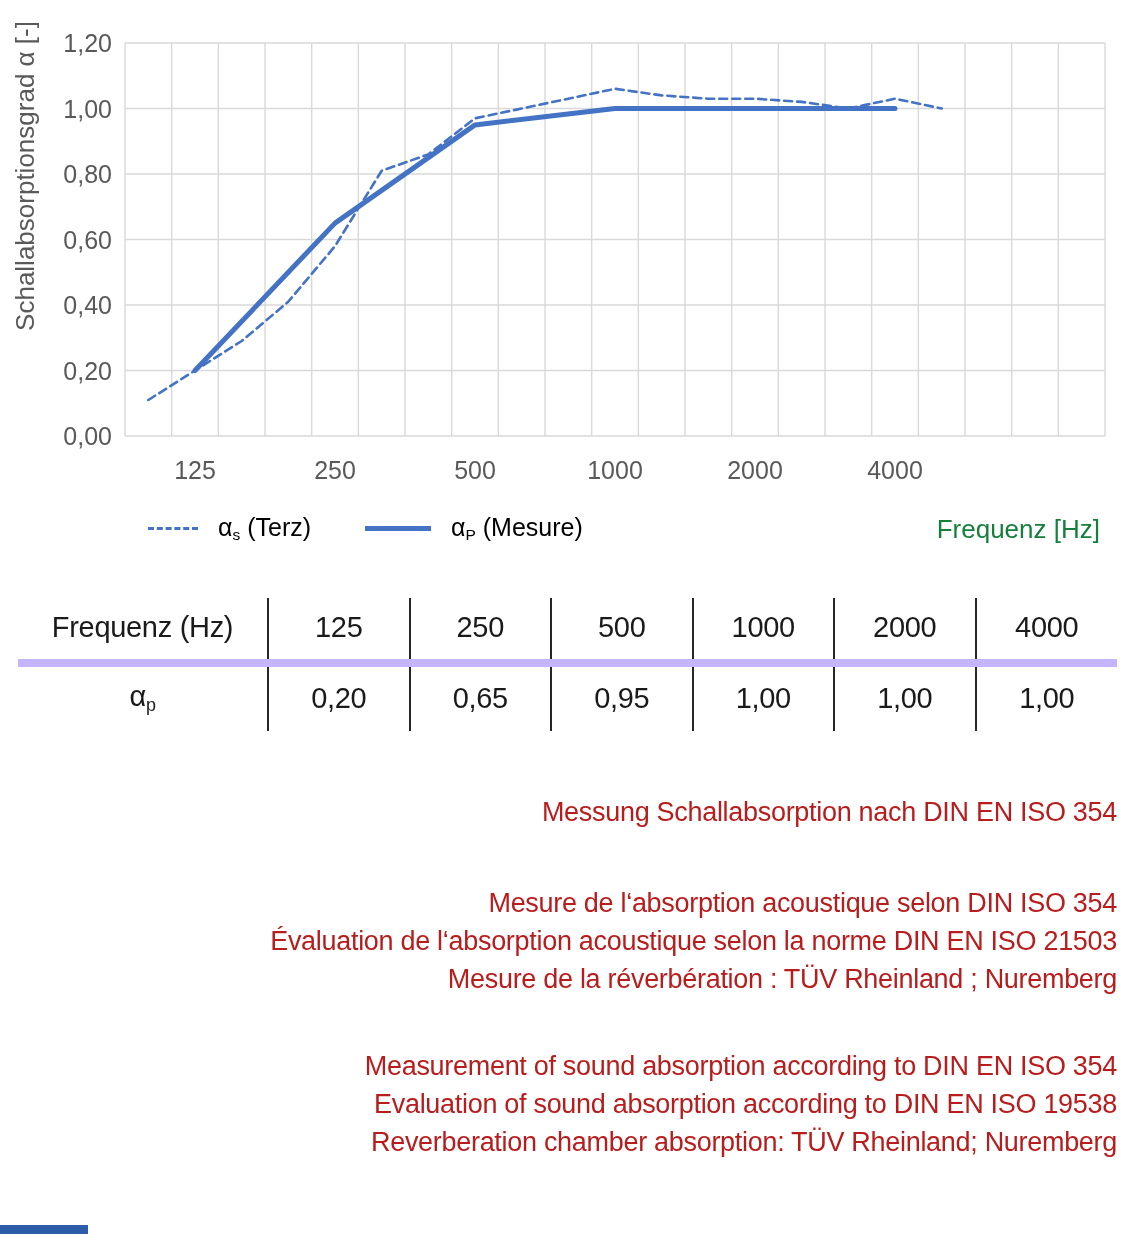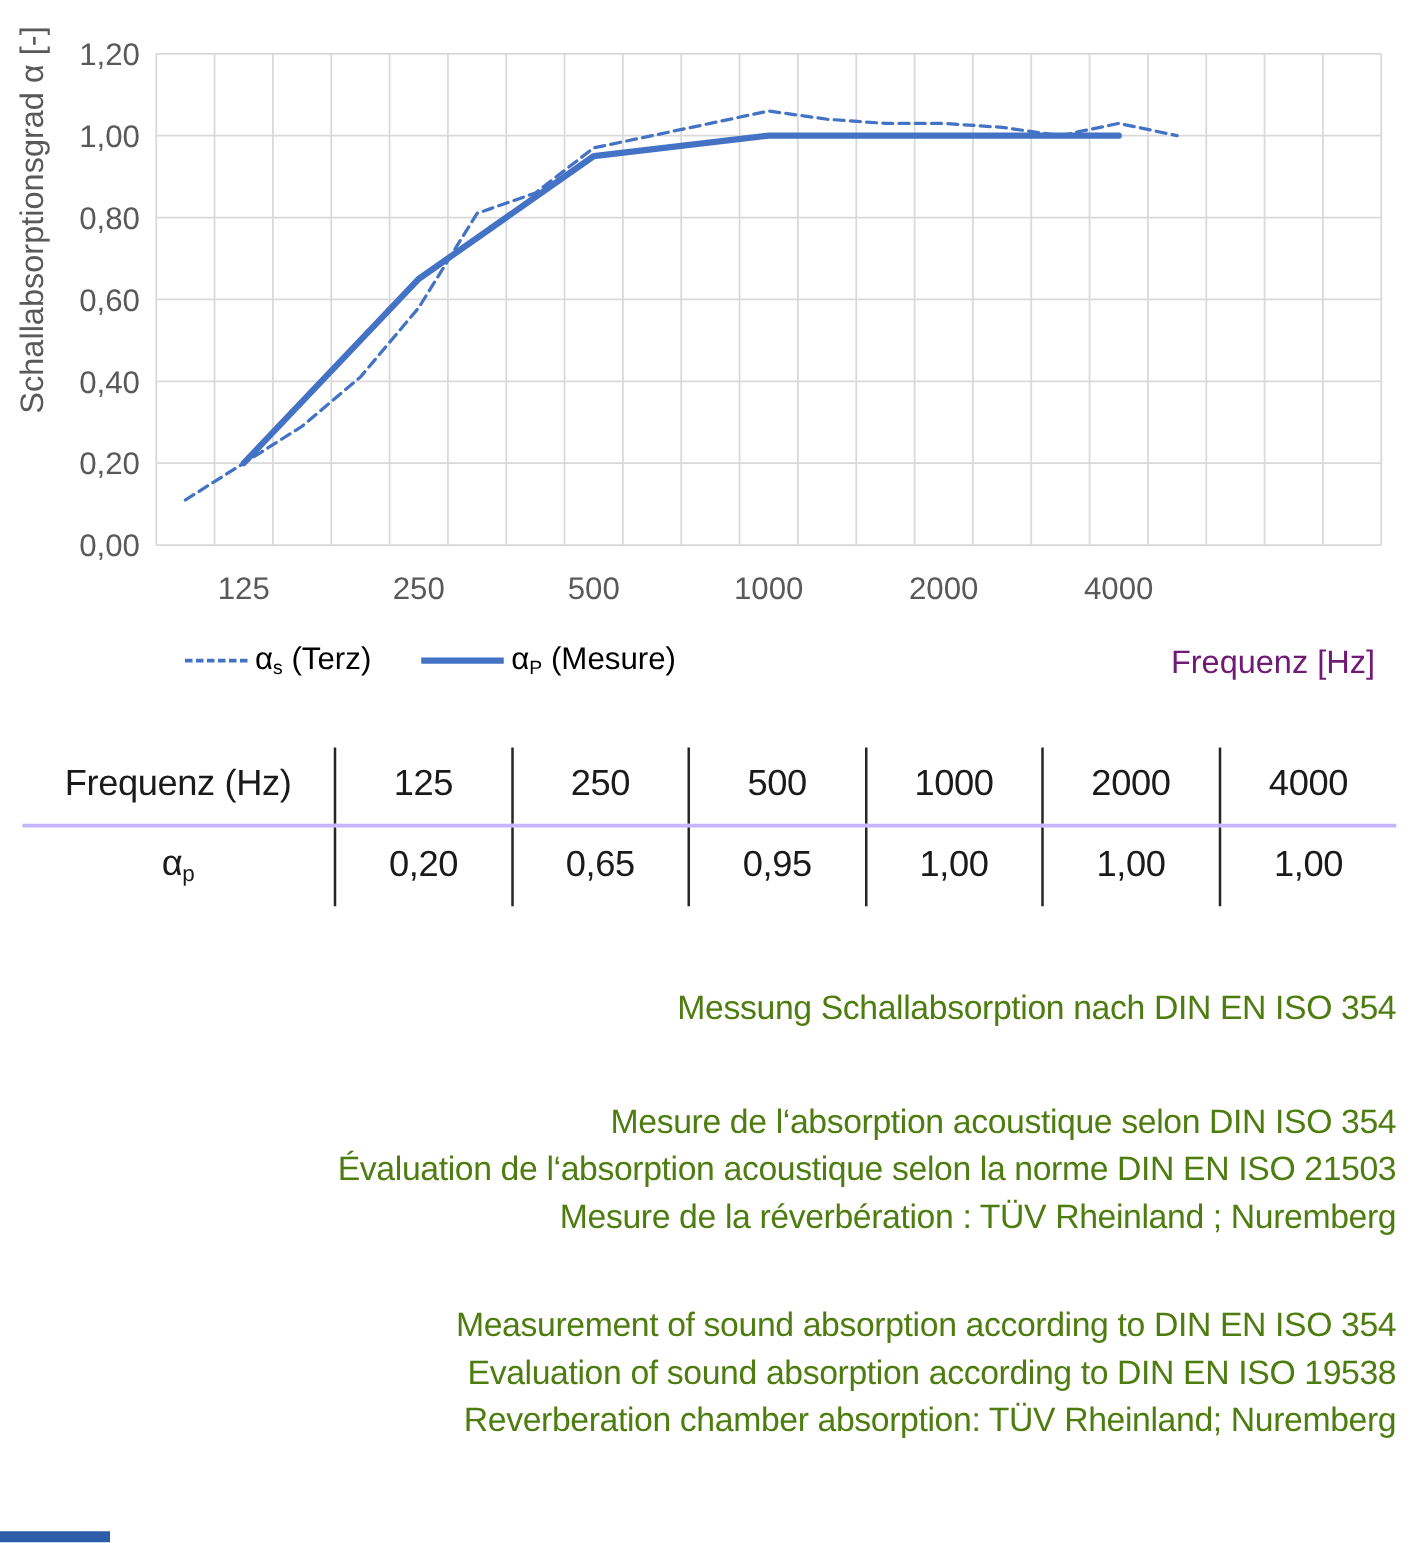--- a/index.html
+++ b/index.html
@@ -12,46 +12,46 @@
     overflow:hidden;
   }
   .chart-wrap{width:940px;height:490px;position:relative;}
   svg text{font-family:"Liberation Sans", sans-serif;}
 
   .legend-row{
     display:flex;align-items:center;
     height:46px;margin-top:16px;
     font-size:25px;color:#000;
   }
-  .legend-items{display:flex;align-items:center;margin-left:148px;gap:6px;}
+  .legend-items{display:flex;align-items:center;margin-left:148px;gap:20px;}
   .dash-sample{width:50px;height:0;border-top:3px dashed #4472C4;}
   .solid-sample{width:66px;height:5px;background:#4472C4;margin-left:34px;}
   .legend-label{white-space:pre;}
   sub{font-size:0.62em;vertical-align:-0.28em;}
   .x-axis-title{
     margin-left:auto;padding-right:35px;
-    color:#701a75;font-size:26px;
+    color:#15803d;font-size:26px;
   }
 
   table.alpha-table{
     border-collapse:collapse;table-layout:fixed;
     margin:46px 18px 0 18px;width:1099px;
     font-size:29px;letter-spacing:-0.3px;
   }
   table.alpha-table col.label-col{width:250px;}
   table.alpha-table td{
     text-align:center;vertical-align:middle;
     padding:13px 0 15px 0;
   }
   table.alpha-table td + td{border-left:2px solid #262626;}
-  table.alpha-table tr.header-row td{border-bottom:3px solid #c4b5fd;}
+  table.alpha-table tr.header-row td{border-bottom:8px solid #c4b5fd;}
 
   .notes{
     text-align:right;padding-right:18px;
-    font-size:27px;line-height:38px;letter-spacing:-0.3px;color:#4d7c0f;
+    font-size:27px;line-height:38px;letter-spacing:-0.3px;color:#b91c1c;
   }
   .notes-german{margin-top:62px;}
   .notes-french{margin-top:53px;}
   .notes-english{margin-top:49px;}
 
   .bottom-bar{
     position:absolute;left:0;bottom:0;
     width:88px;height:9px;background:#2d5da9;
   }
 </style>

